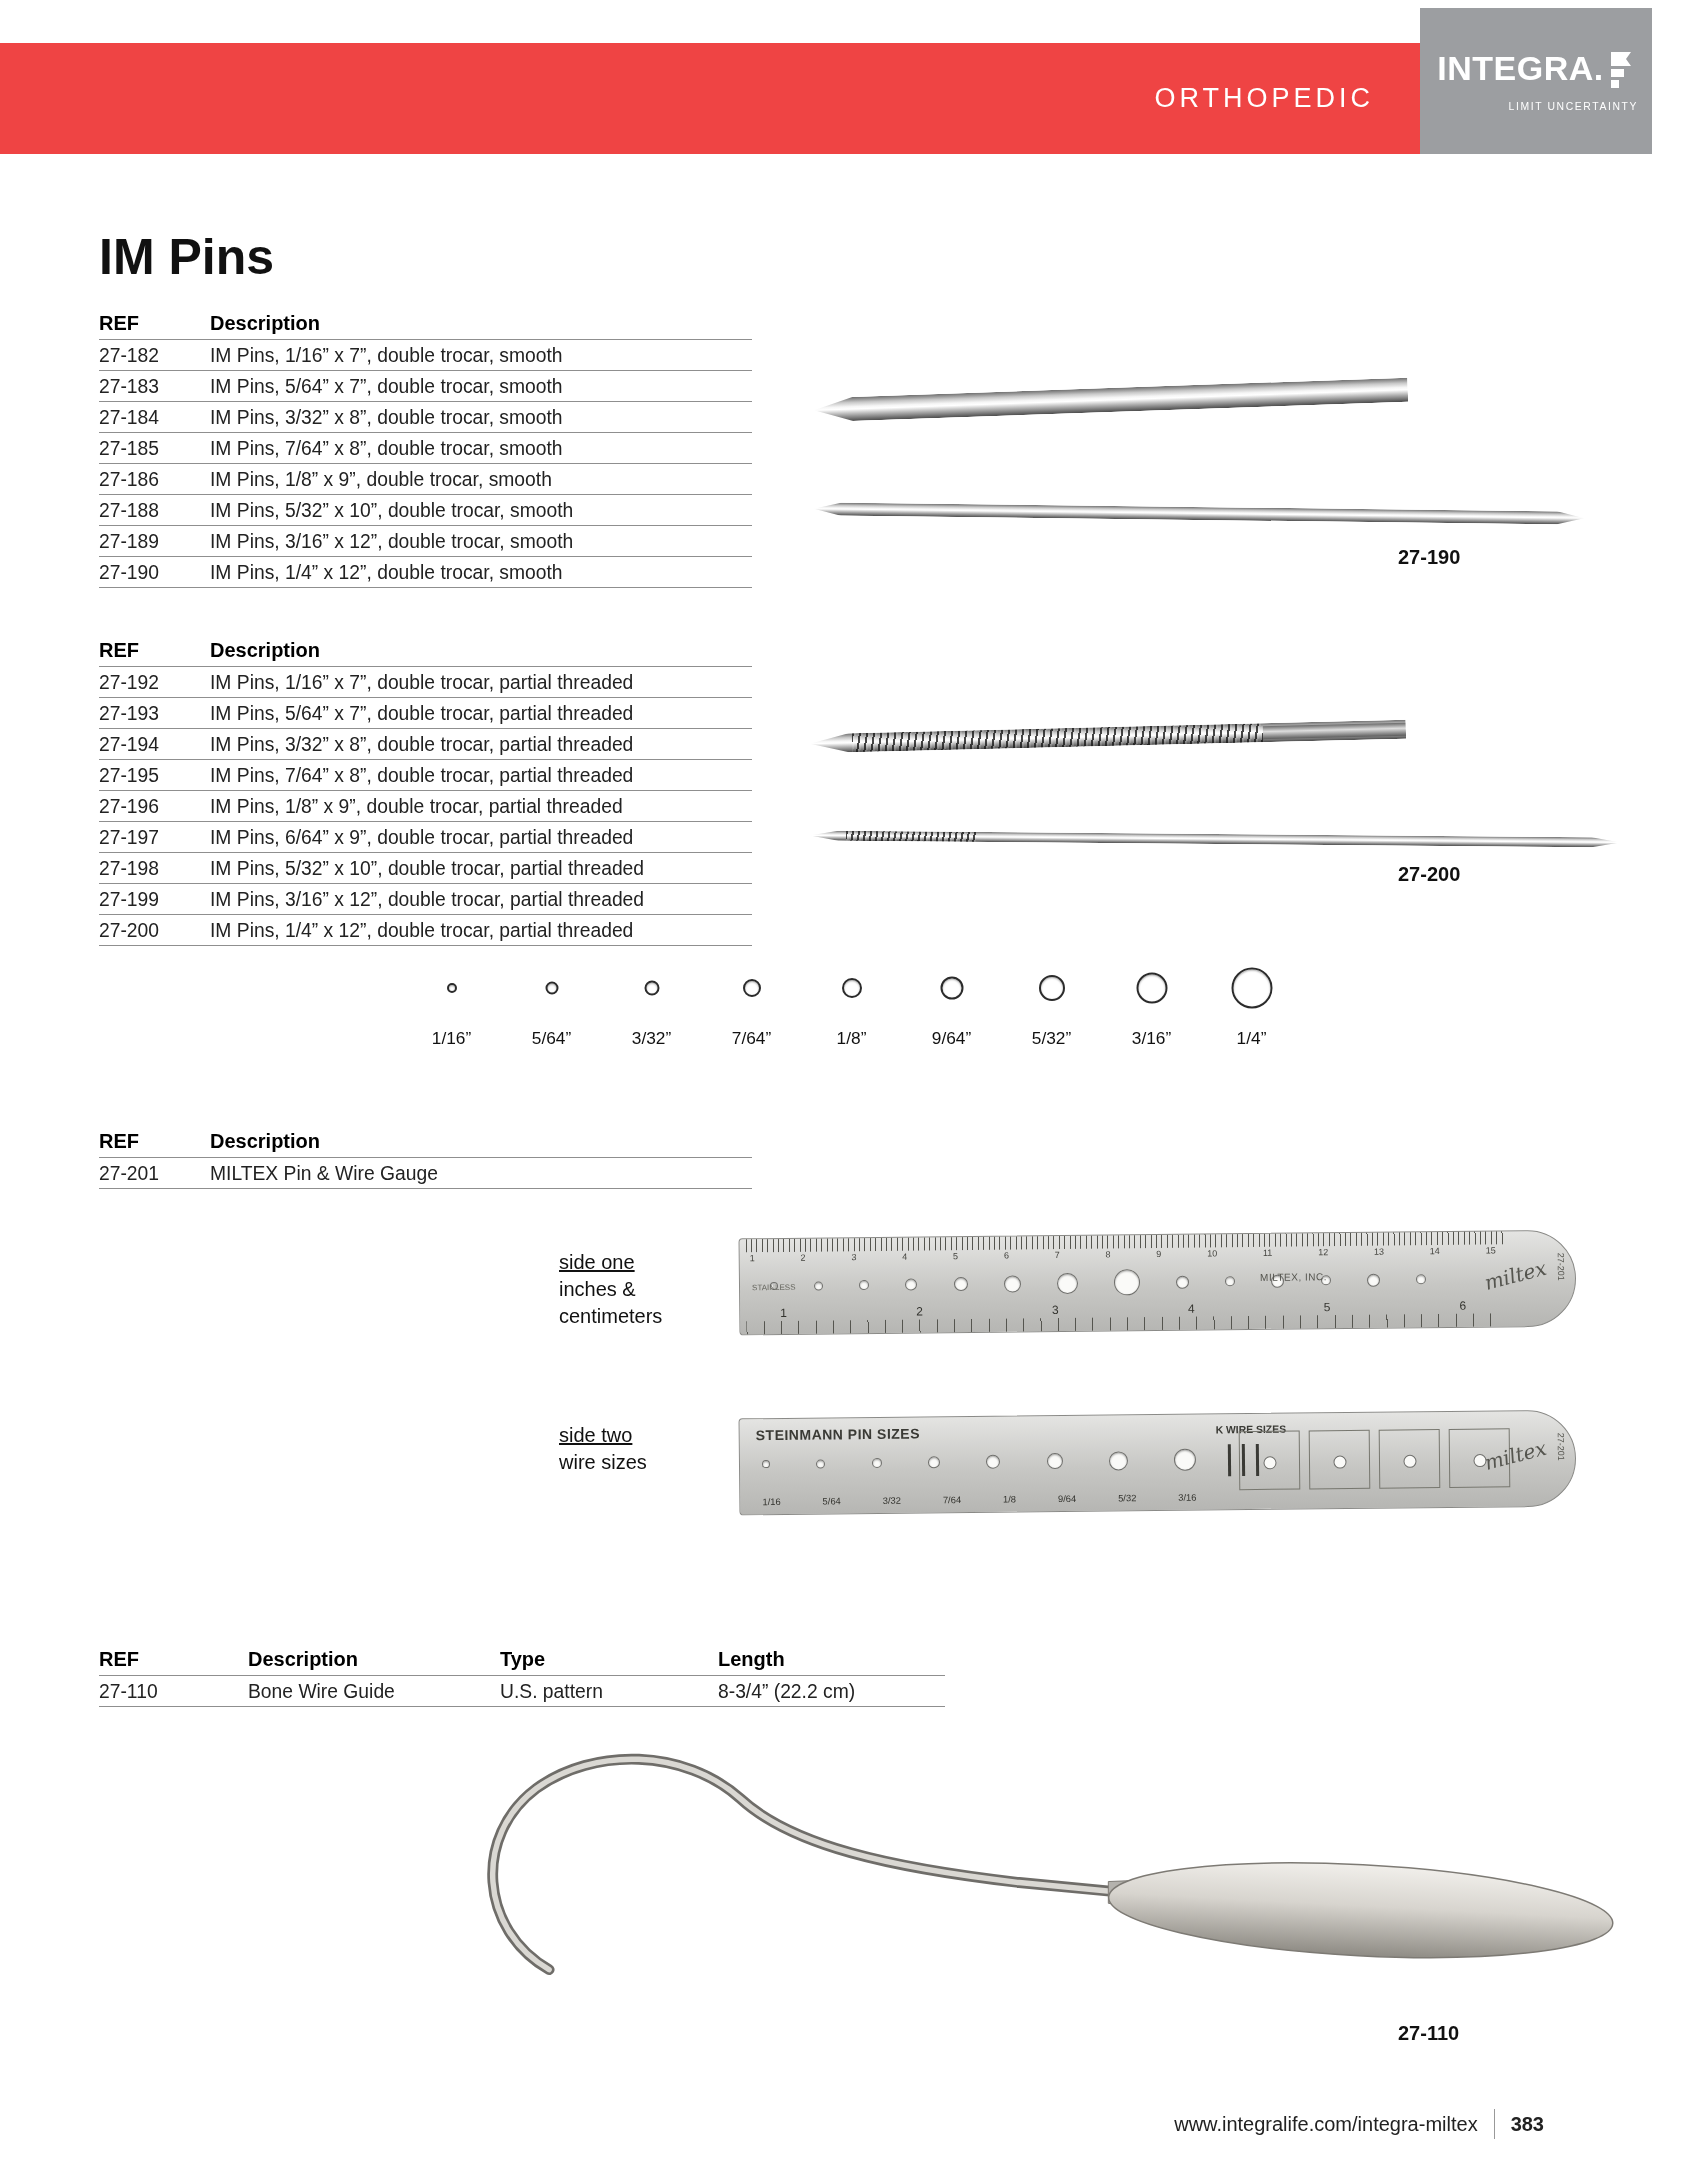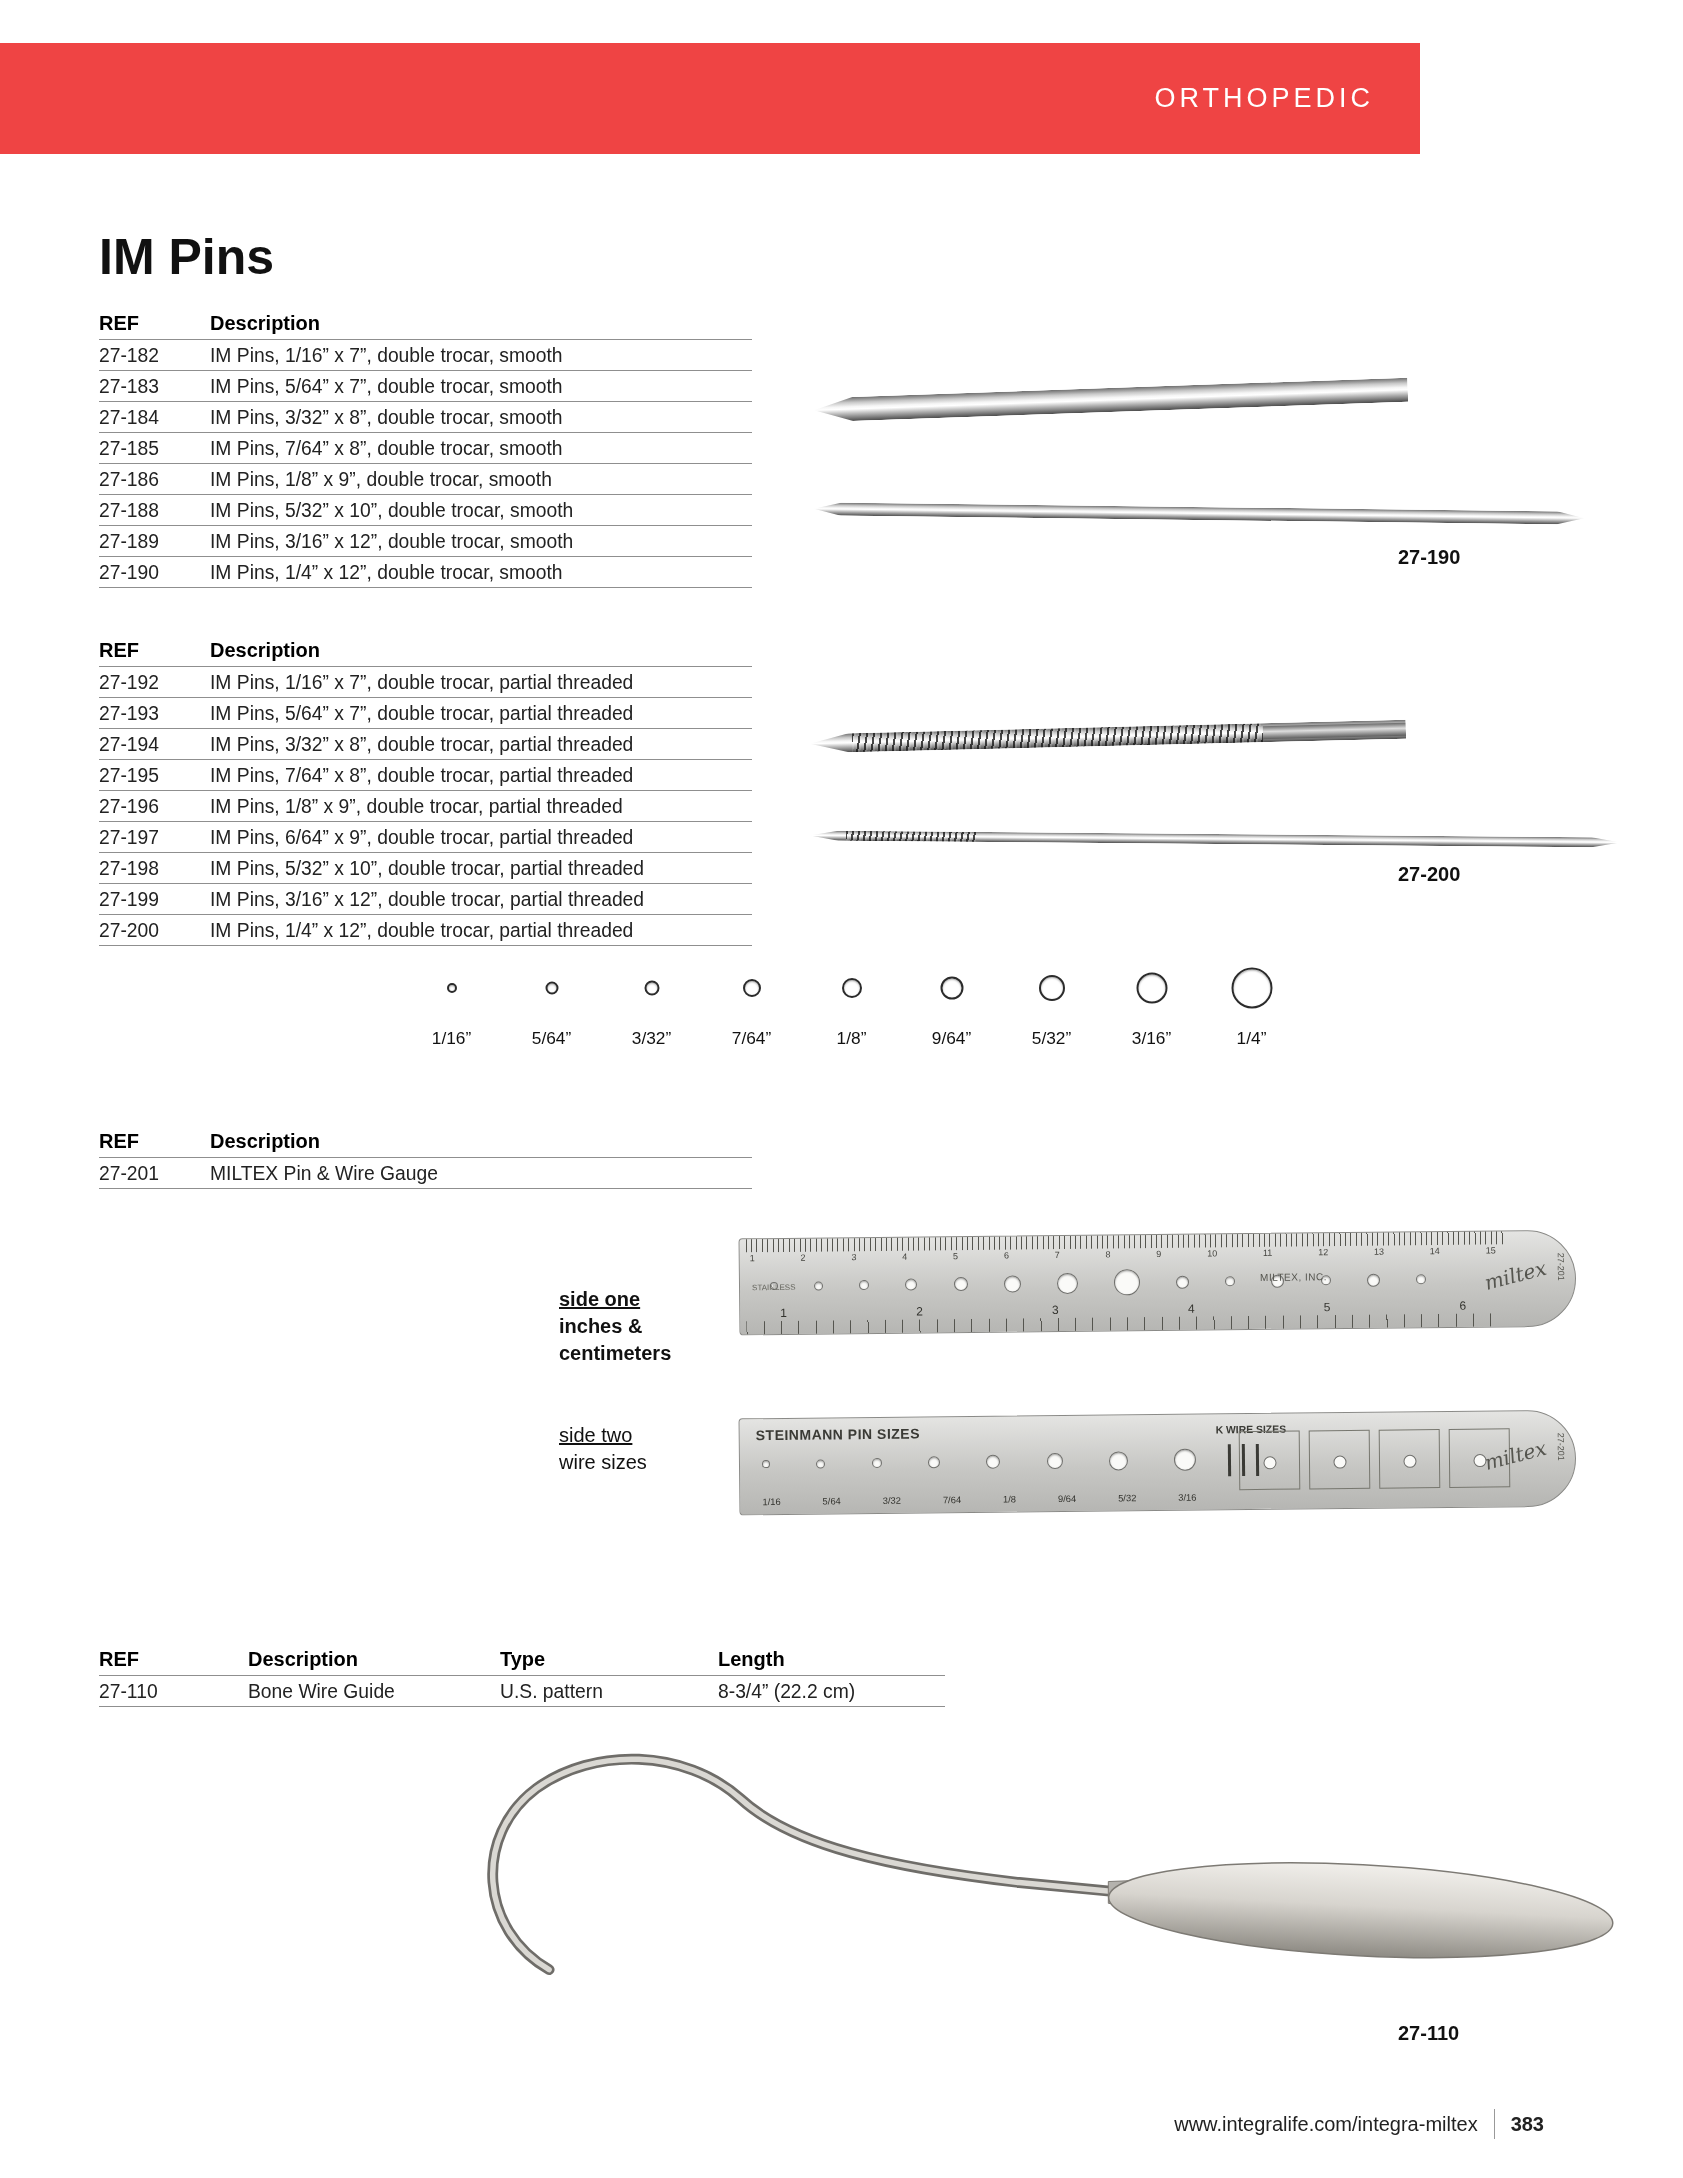--- a/index.html
+++ b/index.html
@@ -83,40 +83,53 @@
   .r2-holes{position:absolute;left:22px;top:30px;width:52%;height:30px;display:flex;align-items:center;justify-content:space-between;}
   .kwire-slots{position:absolute;left:58.5%;top:30px;display:flex;gap:11px;}
   .kwire-slot{width:3px;height:32px;background:#3a3a35;}
   .r2-frac{position:absolute;left:22px;bottom:7px;width:52%;display:flex;justify-content:space-between;font-size:9.4px;color:#33332e;}
   .r2-boxes{position:absolute;right:65px;top:17px;display:flex;gap:9px;}
   .r2-box{width:59px;height:57px;border:1px solid #77776f;position:relative;}
   .r2-box .dot{position:absolute;left:50%;top:55%;transform:translate(-50%,-50%);width:11px;height:11px;
     background:#fafaf8;border:1px solid #6f6f6c;border-radius:50%;}
 
   .side-label{position:absolute;left:559px;font-size:20px;color:#111;line-height:1.34;}
-  #side-one{top:1286px;font-weight:bold;}
+  #side-one{top:1249px;}
   #side-two{top:1422px;}
   .side-title{text-decoration:underline;}
 
   
   .guide-fig{position:absolute;left:465px;top:1737px;width:1158px;height:297px;}
 
   
   .footer{position:absolute;top:2109px;left:891px;width:653px;display:flex;align-items:center;justify-content:flex-end;gap:16px;}
   .footer-url{font-size:20px;color:#222;}
   .footer-div{width:1px;height:30px;background:#999;}
   .footer-page{font-size:20px;font-weight:bold;color:#222;}
 </style>
 </head>
 <body>
 
 <div class="page">
 
   <div class="green-bar">
     <span class="category">ORTHOPEDIC</span>
+  </div>
+  <div class="logo-box">
+    <div class="brand-row">
+      <span class="brand">INTEGRA.</span>
+      <span>
+        <svg width="26" height="40" viewBox="0 0 26 40" aria-hidden="true">
+          <path d="M2 1 h20 l-5 7 5 7 H2 Z" fill="#fff"></path>
+          <rect x="2" y="18" width="13" height="8" fill="#fff"></rect>
+          <rect x="2" y="29" width="8" height="8" fill="#fff"></rect>
+        </svg>
+      </span>
+    </div>
+    <div class="tagline">LIMIT UNCERTAINTY</div>
   </div>
 
   <h1 class="page-title">IM Pins</h1>
 
   <table class="ref-table" id="table-smooth">
       <thead>
         <tr>
           <th>REF</th>
           <th>Description</th>
         </tr>

